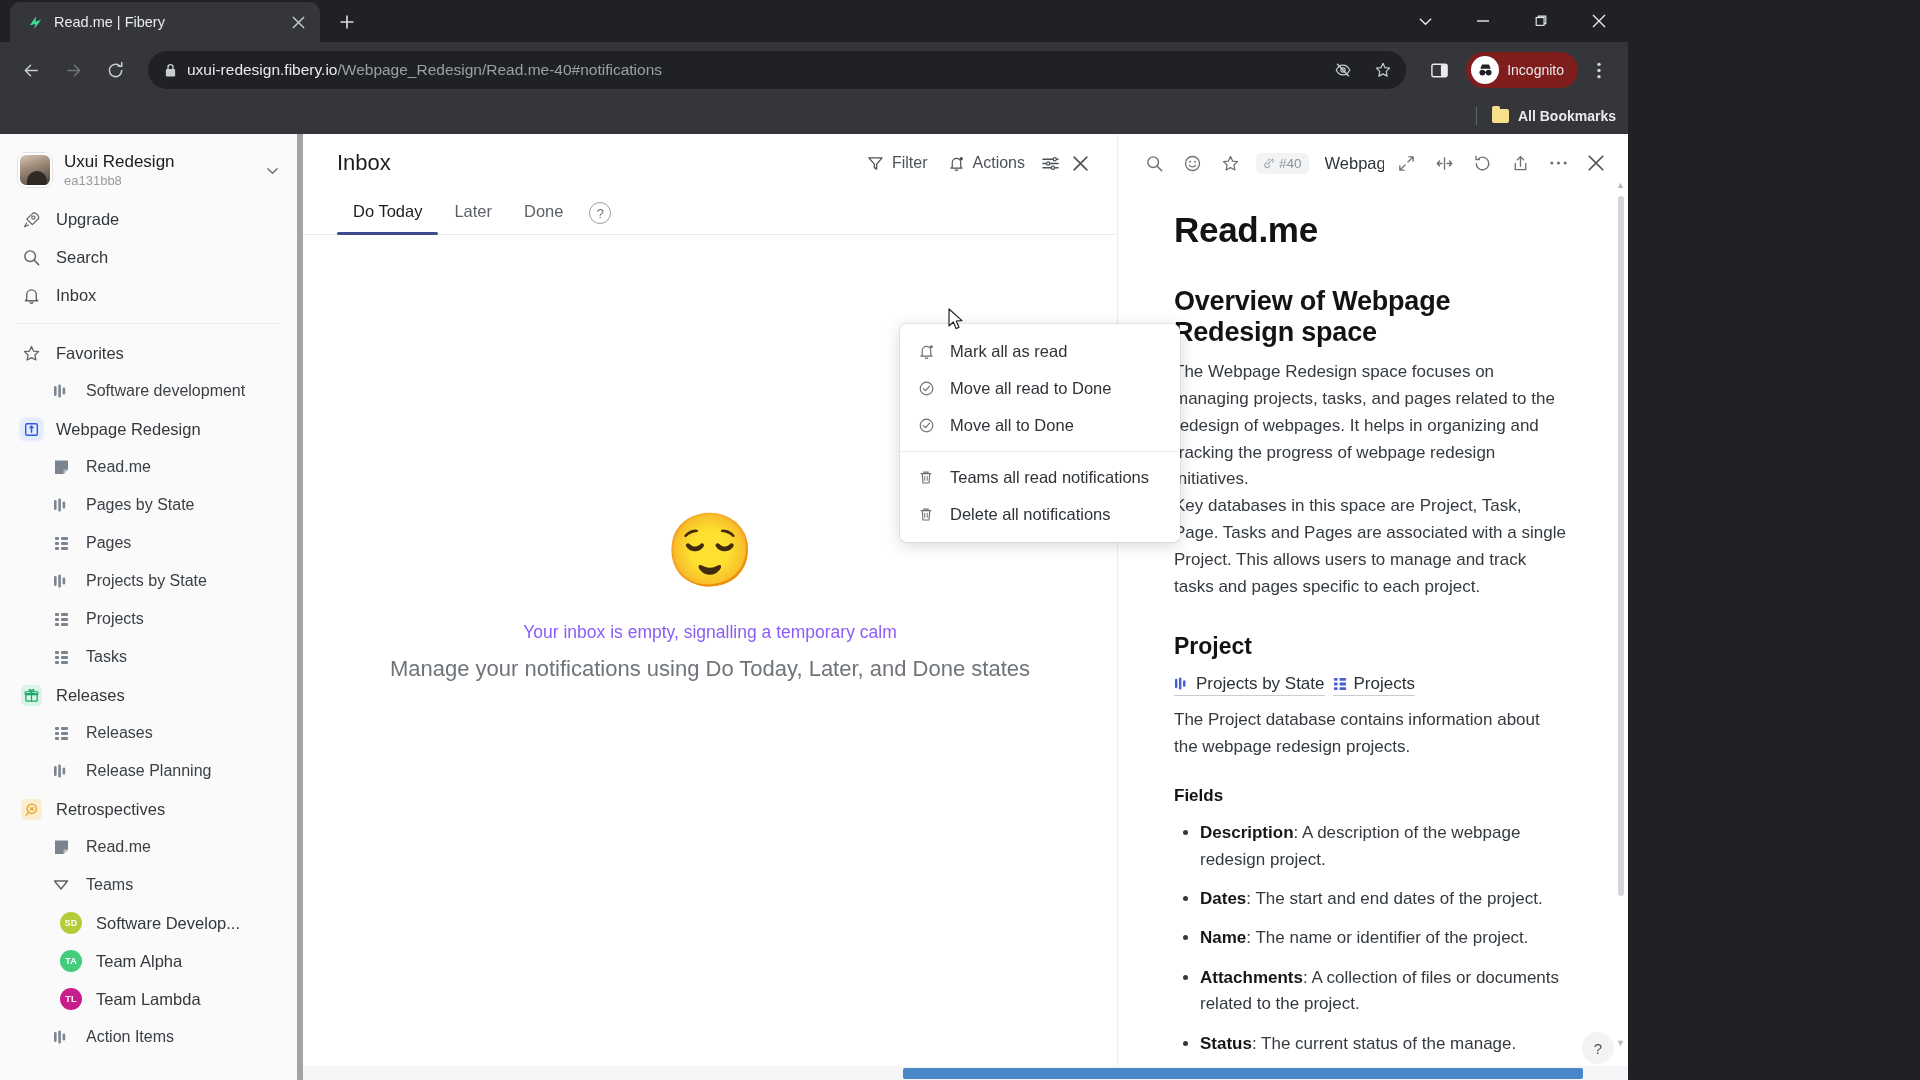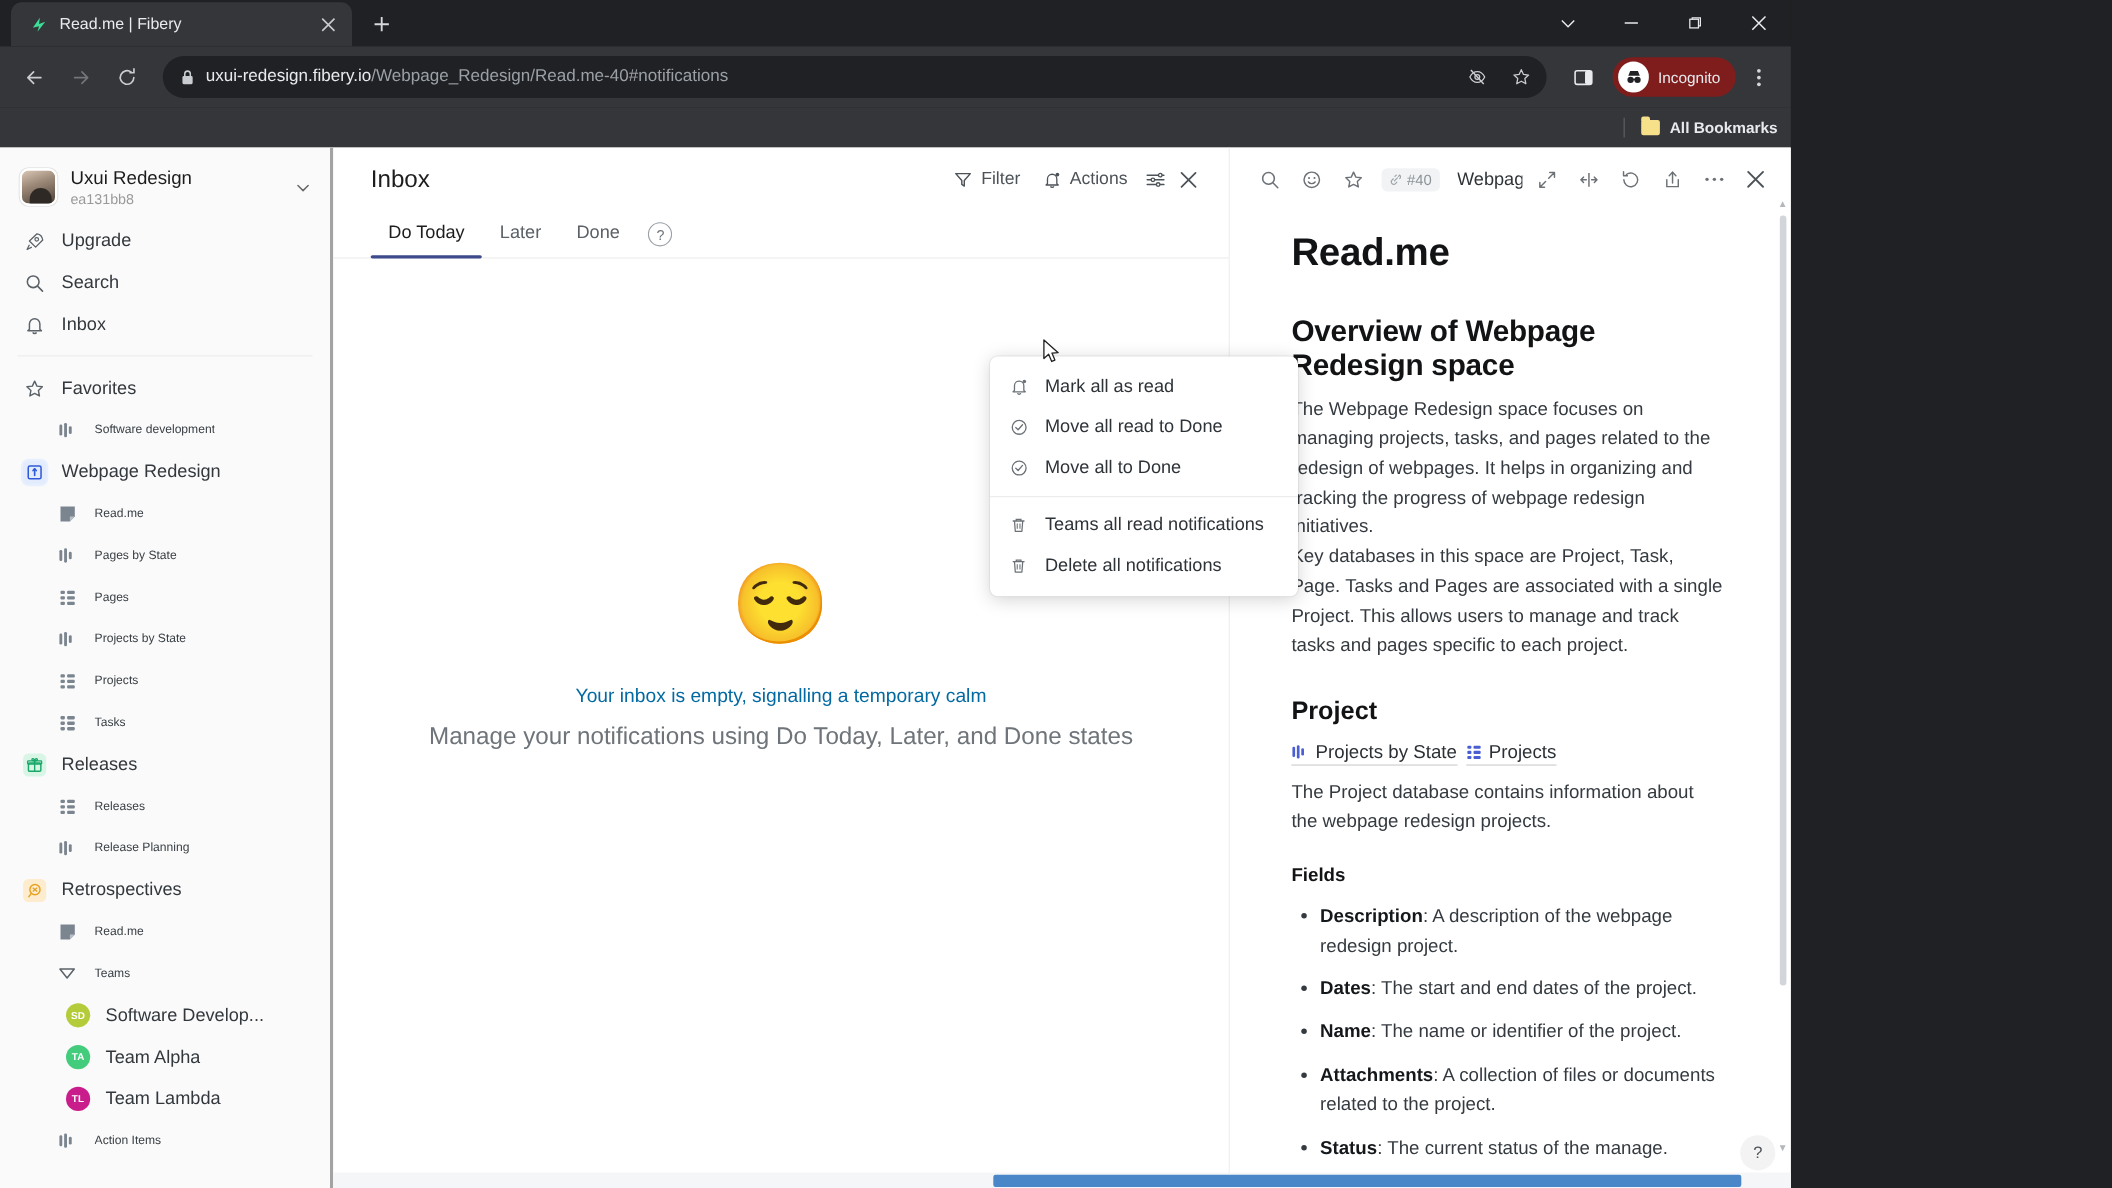--- a/index.html
+++ b/index.html
@@ -46,21 +46,21 @@
   .bookmarkbar { height: 36px; background: #35363a; display: flex; align-items: center; justify-content: flex-end; padding-right: 12px; gap: 9px; }
   .bm-folder { width: 17px; height: 14px; background: #f6e08a; border-radius: 2px; position: relative; }
   .bm-folder:before { content: ""; position: absolute; left: 0; top: -3px; width: 8px; height: 4px; background: #f6e08a; border-radius: 2px 2px 0 0; }
   .bm-label { color: #e8eaed; font-size: 14px; font-weight: bold; }
   .bm-sep { width: 1px; height: 18px; background: #5f6368; margin-right: 6px; }
 
   
   .app { flex: 1; display: flex; background: #fafafa; overflow: hidden; position: relative; }
 
   
-  .sidebar { width: 303px; flex: 0 0 303px; background: #fafafa; border-right: 3px solid #a3a3a3; padding-top: 10px; overflow: hidden; position: relative; }
+  .sidebar { width: 303px; flex: 0 0 303px; background: #fafafa; border-right: 6px solid #a3a3a3; padding-top: 10px; overflow: hidden; position: relative; }
   .ws-header { display: flex; align-items: center; gap: 12px; padding: 8px 14px 10px 18px; }
   .ws-avatar {
     width: 34px; height: 34px; border-radius: 8px; flex: 0 0 34px; overflow: hidden;
     background: linear-gradient(160deg,#d9c7b6 0%,#9e8a79 40%,#4a4036 100%);
     border: 2px solid #fff; box-shadow: 0 0 0 1px #e3e3e3;
     position: relative;
   }
   .ws-avatar:after { content:""; position:absolute; left:7px; top:16px; width:20px; height:20px; border-radius:50% 50% 0 0; background:#2e2925; }
   .ws-names { flex: 1; min-width: 0; }
   .ws-title { font-size: 17px; color: #1c1c1c; font-weight: 500; line-height: 1.2; }
@@ -69,21 +69,21 @@
 
   .nav-list { padding: 2px 0 0 0; }
   .nav-item {
     display: flex; align-items: center; gap: 14px; height: 38px;
     padding-left: 20px; padding-right: 12px; font-size: 16.5px; color: #33383d; cursor: default;
   }
   .nav-item .ico { width: 22px; flex: 0 0 22px; display: flex; align-items: flex-end; justify-content: center; color: #5b6268; }
   .nav-item .lbl { white-space: nowrap; overflow: hidden; text-overflow: ellipsis; }
   .nav-divider { height: 1px; background: #ebebeb; margin: 9px 16px 8px 16px; }
 
-  .nav-item.lvl1 { padding-left: 52px; font-size: 11px; color: #3a4045; }
+  .nav-item.lvl1 { padding-left: 52px; font-size: 16px; color: #3a4045; }
   .nav-item.lvl1 .ico { margin-left: -2px; }
   .nav-item.lvl2 { padding-left: 60px; }
 
   .sq-icon { width: 21px; height: 21px; border-radius: 5px; display: flex; align-items: center; justify-content: center; }
   .sq-blue { background: #e3ecfd; box-shadow: 0 0 0 2px #e8f0ff; }
   .sq-green { background: #d8f5e6; }
   .sq-orange { background: #fdeccd; }
 
   .team-av { width: 22px; height: 22px; border-radius: 50%; display: flex; align-items: center; justify-content: center; color: #fff; font-size: 9px; font-weight: bold; letter-spacing: .2px; }
 
@@ -95,21 +95,21 @@
   .head-ico { width: 30px; height: 30px; display: flex; align-items: center; justify-content: center; color: #4c5257; border-radius: 6px; }
 
   .tabs-row { display: flex; align-items: center; gap: 0; padding: 0 34px; border-bottom: 1px solid #ececec; }
   .itab { padding: 10px 16px 13px 16px; font-size: 16.5px; color: #5b6166; position: relative; }
   .itab.active { color: #1d1d1f; }
   .itab.active:after { content: ""; position: absolute; left: 0; right: 0; bottom: -1px; height: 3px; background: #3d4b8c; border-radius: 2px; }
   .help-circ { width: 22px; height: 22px; border-radius: 50%; border: 1.6px solid #9aa0a6; color: #6b7176; font-size: 13px; display: flex; align-items: center; justify-content: center; margin-left: 10px; }
 
   .empty-wrap { flex: 1; display: flex; flex-direction: column; align-items: center; justify-content: center; padding-bottom: 120px; }
   .emoji { font-size: 72px; line-height: 1; margin-bottom: 36px; }
-  .empty-h { font-size: 17.5px; color: #0369a1; margin-bottom: 13px; }
+  .empty-h { font-size: 17.5px; color: #8b5cf6; margin-bottom: 13px; }
   .empty-p { font-size: 22px; color: #6e7479; }
 
   
   .dropdown {
     position: absolute; left: 900px; top: 190px; width: 280px;
     background: #fff; border-radius: 7px; box-shadow: 0 3px 16px rgba(0,0,0,.17), 0 0 0 1px rgba(0,0,0,.05);
     padding: 9px 0; z-index: 50;
   }
   .dd-item { display: flex; align-items: center; gap: 14px; padding: 9px 16px; font-size: 16.5px; color: #2e3338; }
   .dd-ico { width: 20px; flex: 0 0 20px; display: flex; align-items: center; justify-content: center; color: #6b7176; }

